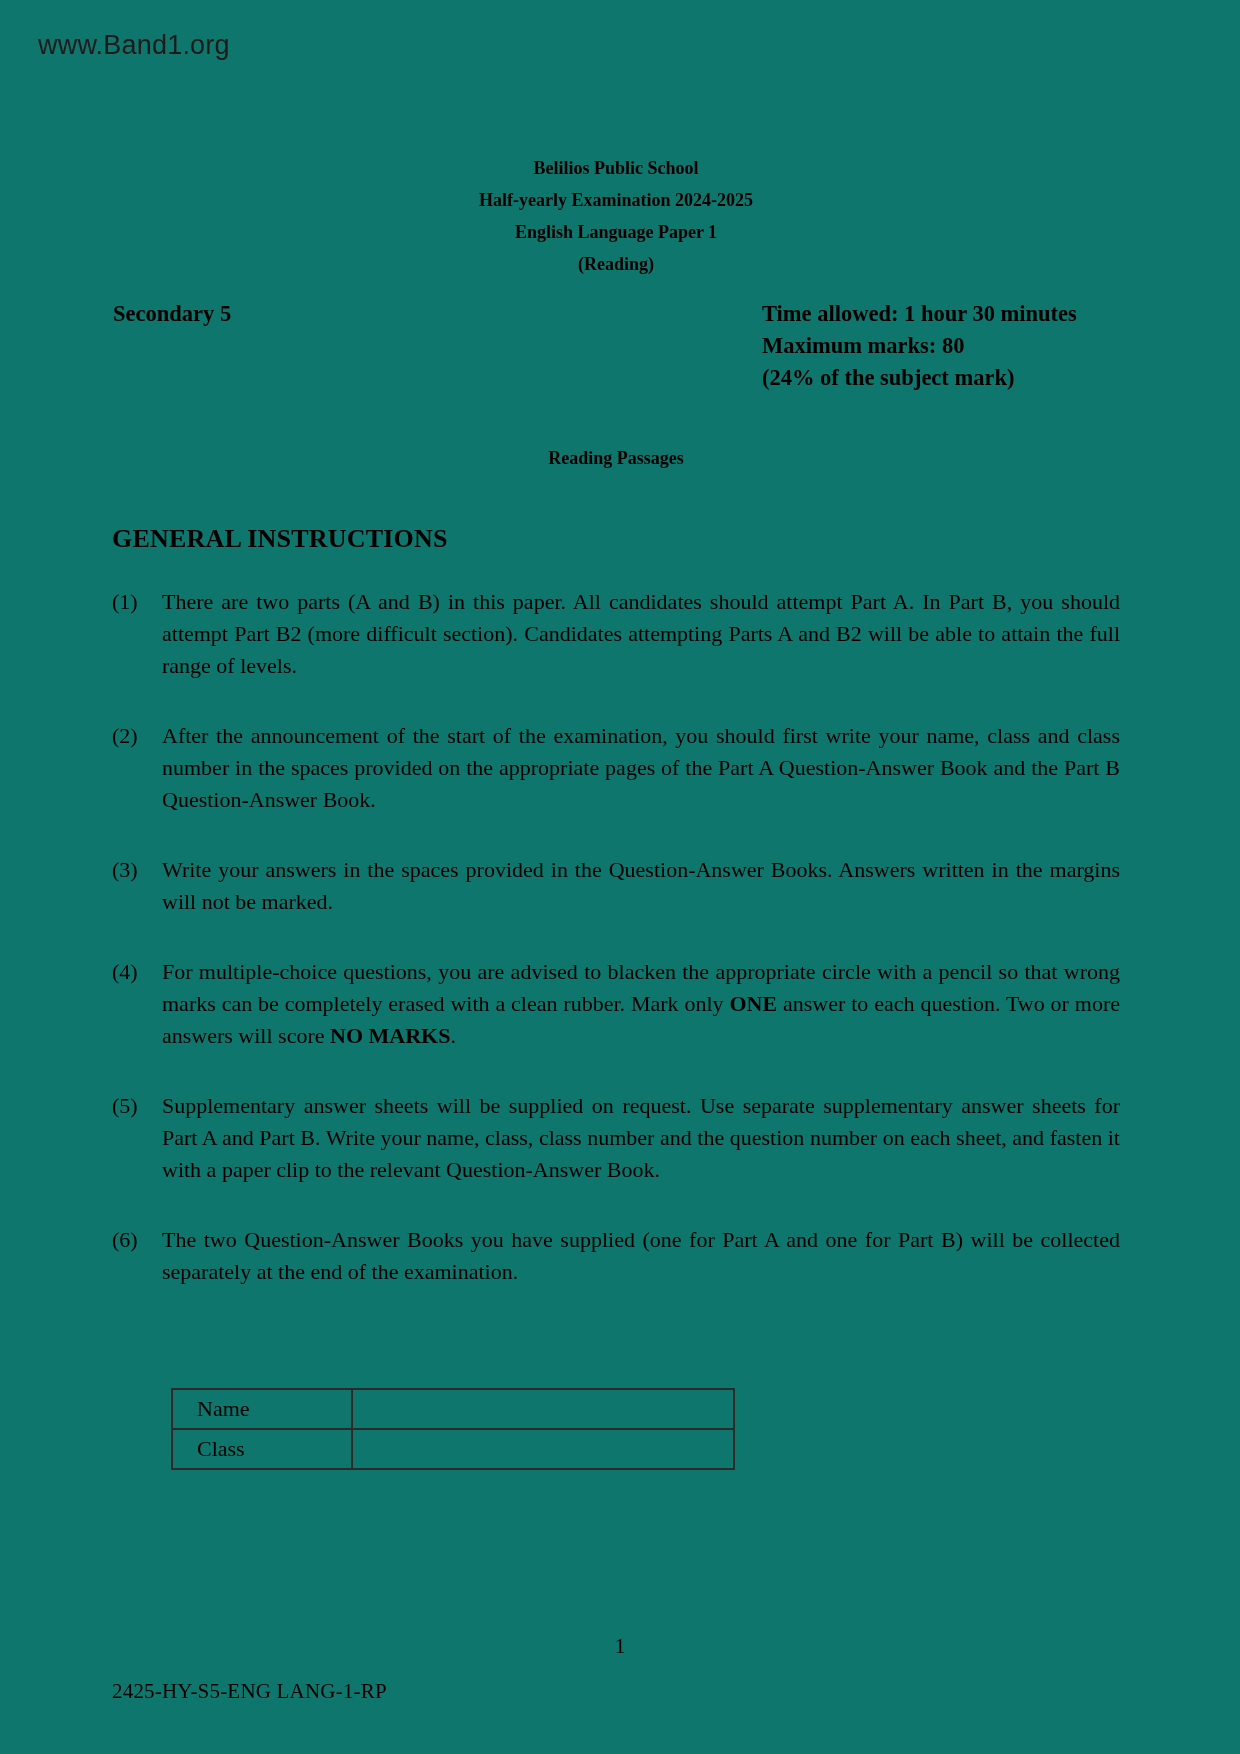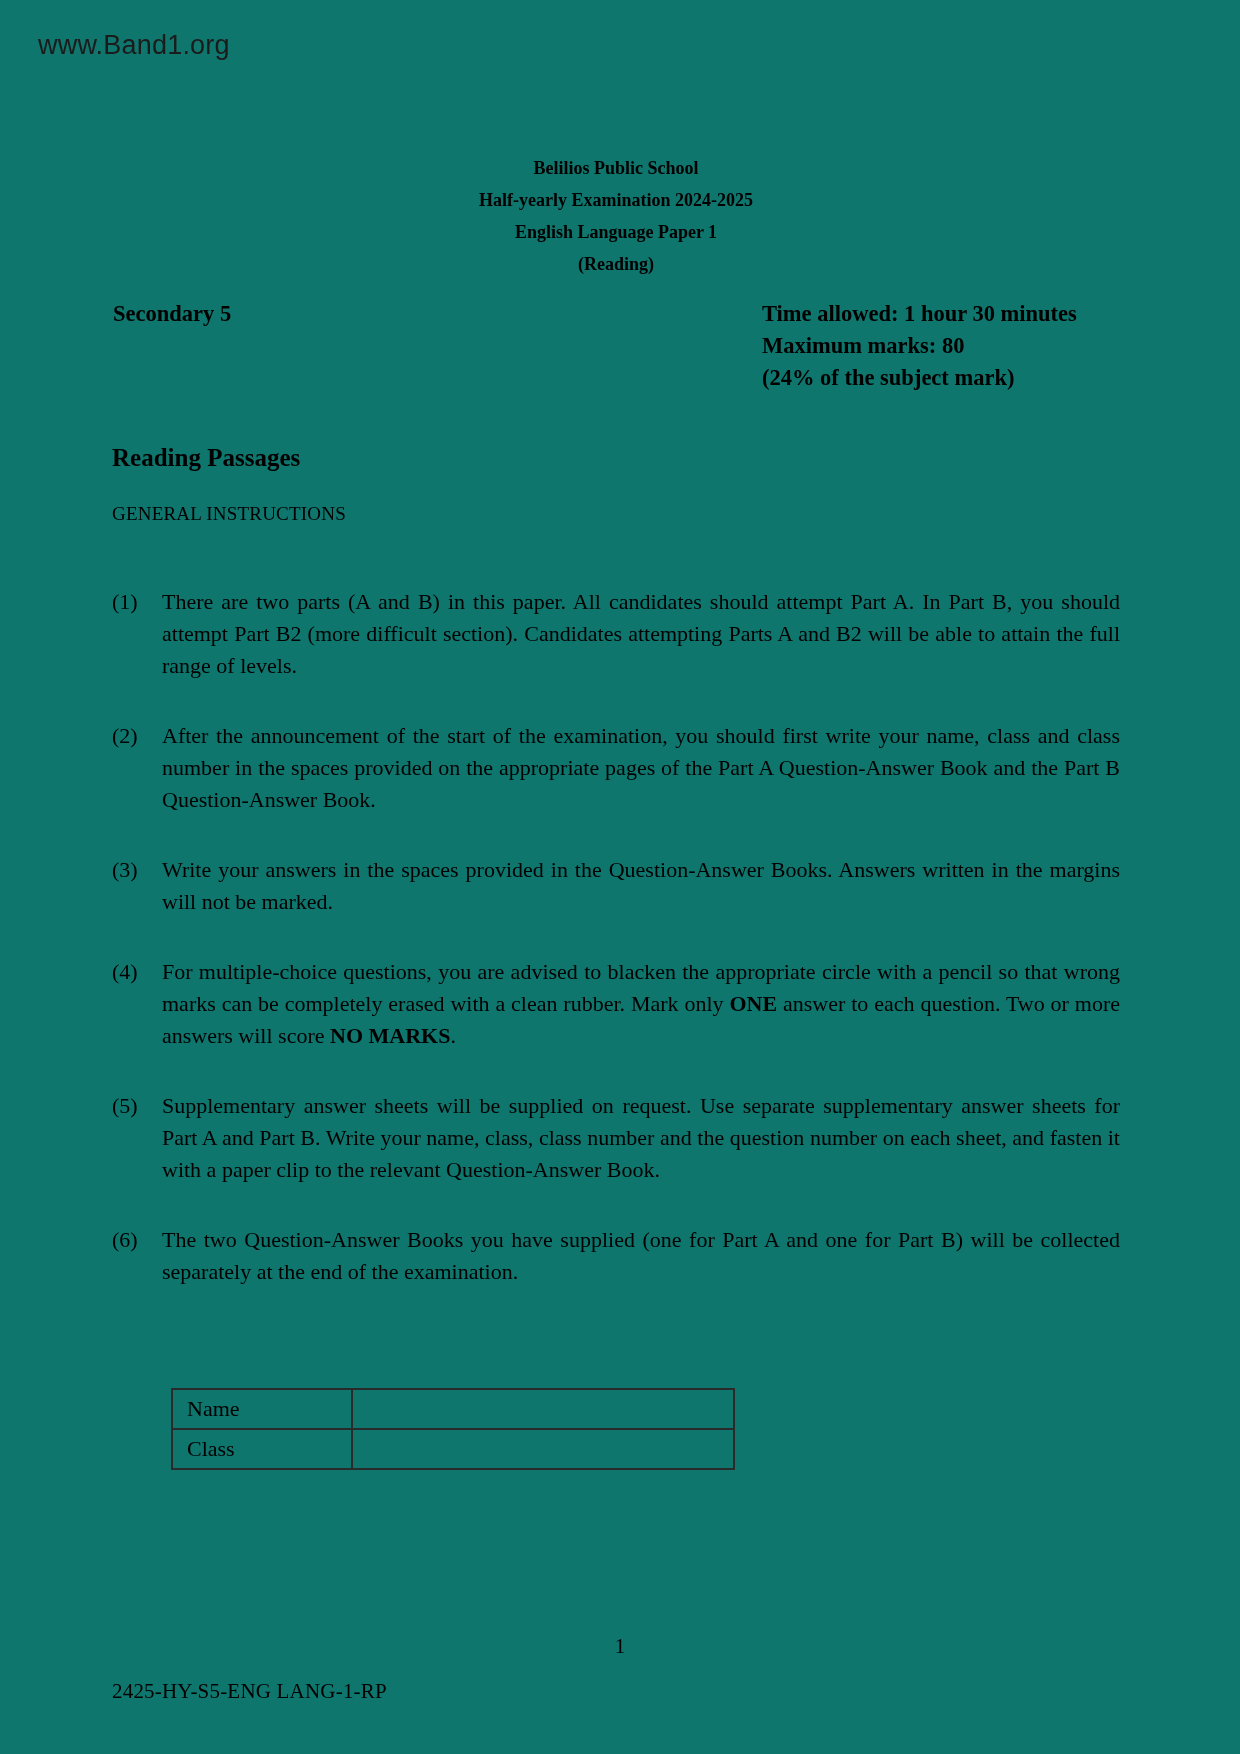--- a/index.html
+++ b/index.html
@@ -30,25 +30,26 @@
   .level {
     position: absolute; top: 298px; left: 113px;
     font-weight: bold; font-size: 22.5px; line-height: 31px;
   }
   .exam-meta {
     position: absolute; top: 298px; left: 762px;
     font-weight: bold; font-size: 22.5px; line-height: 32px;
   }
   .section-title {
     position: absolute; top: 443px;
-    font-weight: bold; font-size: 25px; line-height: 30px;
+    text-align: center;
+    font-weight: bold; font-size: 18px; line-height: 30px;
   }
   .ins-heading {
-    position: absolute; top: 498px; left: 112px;
-    font-weight: normal; font-size: 19px; line-height: 31px;
+    position: absolute; top: 523px; left: 112px;
+    font-weight: bold; font-size: 26px; line-height: 31px;
     letter-spacing: 0.2px;
   }
   .ins-list {
     position: absolute; top: 586px;
     font-size: 22px; line-height: 32px;
   }
   .ins-item {
     position: relative;
     padding-left: 50px;
     margin-bottom: 38px;
@@ -64,21 +65,21 @@
     border-collapse: collapse;
   }
   .student-table td {
     border: 2px solid #2a2a2a;
     height: 40px;
     font-size: 22px;
     vertical-align: middle;
   }
   .student-table td.lbl {
     width: 180px;
-    padding-left: 14px;
+    padding-left: 24px;
   }
   .page-num {
     position: absolute; top: 1634px; left: 0; width: 1240px;
     text-align: center;
     font-size: 21px;
   }
   .doc-code {
     position: absolute; top: 1679px; left: 112px;
     font-size: 21px;
     letter-spacing: 0.2px;

